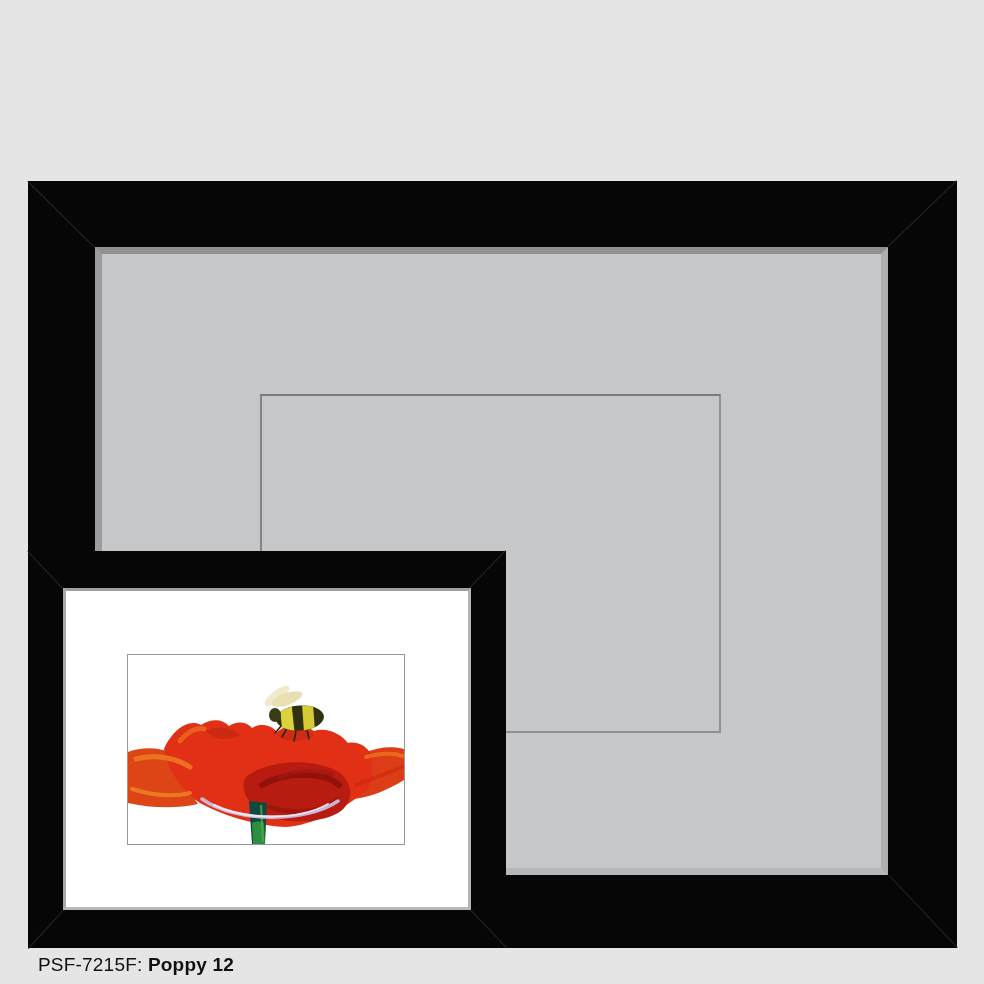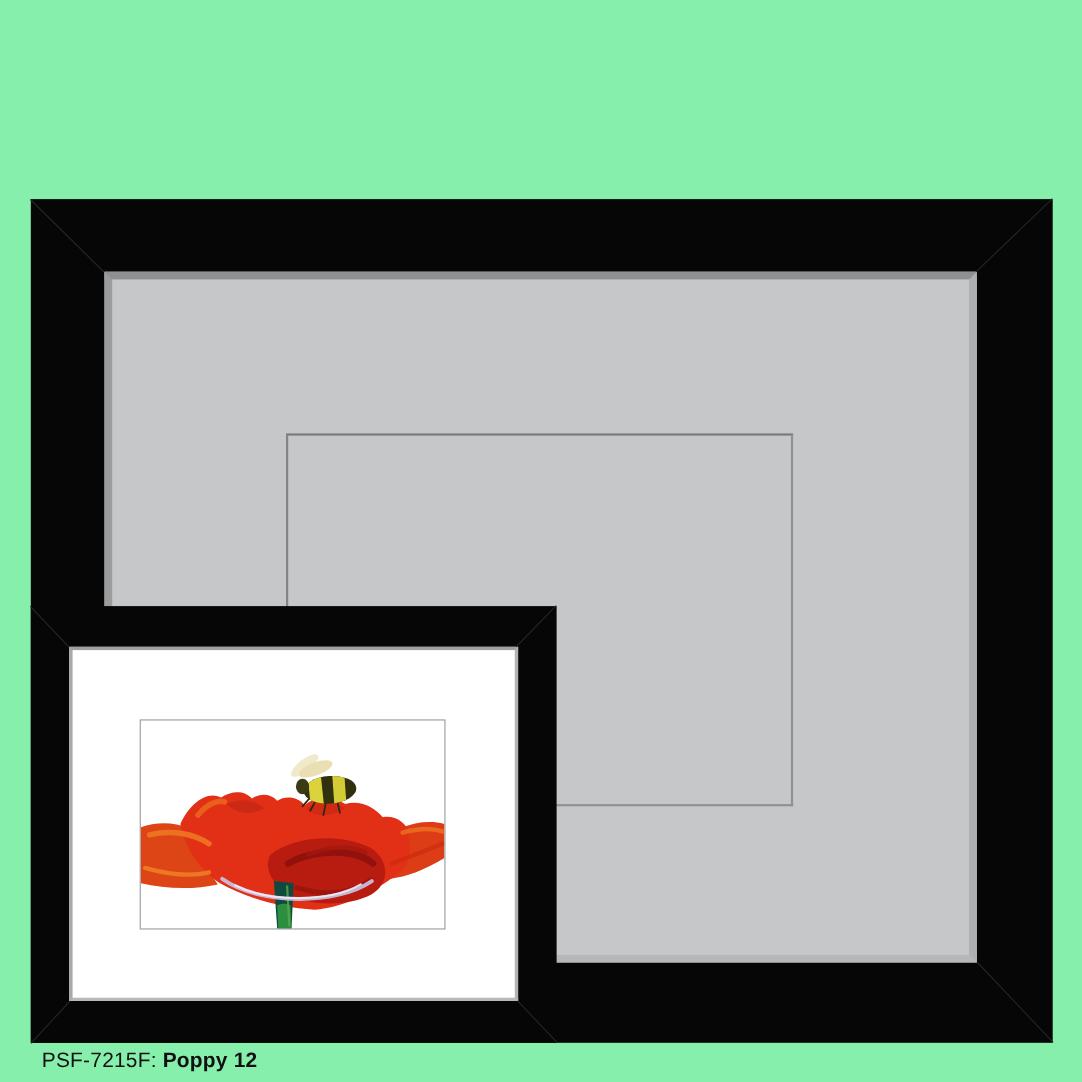--- a/index.html
+++ b/index.html
@@ -3,21 +3,21 @@
 <meta charset="utf-8">
 <style>
   :root{
     --frame-black:#060606; --mat-gray:#c6c7c9; --mat-bevel:#9b9c9e;
     --window-line:#85878a; --small-mat-white:#ffffff; --caption-text:#111111;
     --poppy-red:#e23017; --poppy-deep-red:#b81b10; --poppy-orange:#ea671c;
     --stem-teal:#10493f; --stem-green:#2e9440; --bee-yellow:#dcd23b;
     --bee-dark:#31310f; --bee-wing:#f0e9ca; --petal-lavender:#c9bedb;
   }
   html,body{margin:0;padding:0;background:#fff;}
-  .stage{position:relative;width:984px;height:984px;background:#86efac;overflow:hidden;
+  .stage{position:relative;width:984px;height:984px;background:#e5e5e5;overflow:hidden;
          font-family:"Liberation Sans",sans-serif;}
   
   .big-frame{position:absolute;left:28px;top:181px;width:929px;height:767px;
              background:var(--frame-black,#060606);}
   .big-mat{position:absolute;left:67px;top:66px;width:793px;height:628px;box-sizing:border-box;
            background:var(--mat-gray,#c6c7c9);border:7px solid;
            border-color:#8f9092 #aeafb1 #b6b7b9 #9b9c9e;}
   .window-outline{position:absolute;left:158px;top:140px;width:461px;height:339px;
                   box-sizing:border-box;border:2px solid;
                   border-color:#797b7e #8f9194 #8f9194 #828487;}

